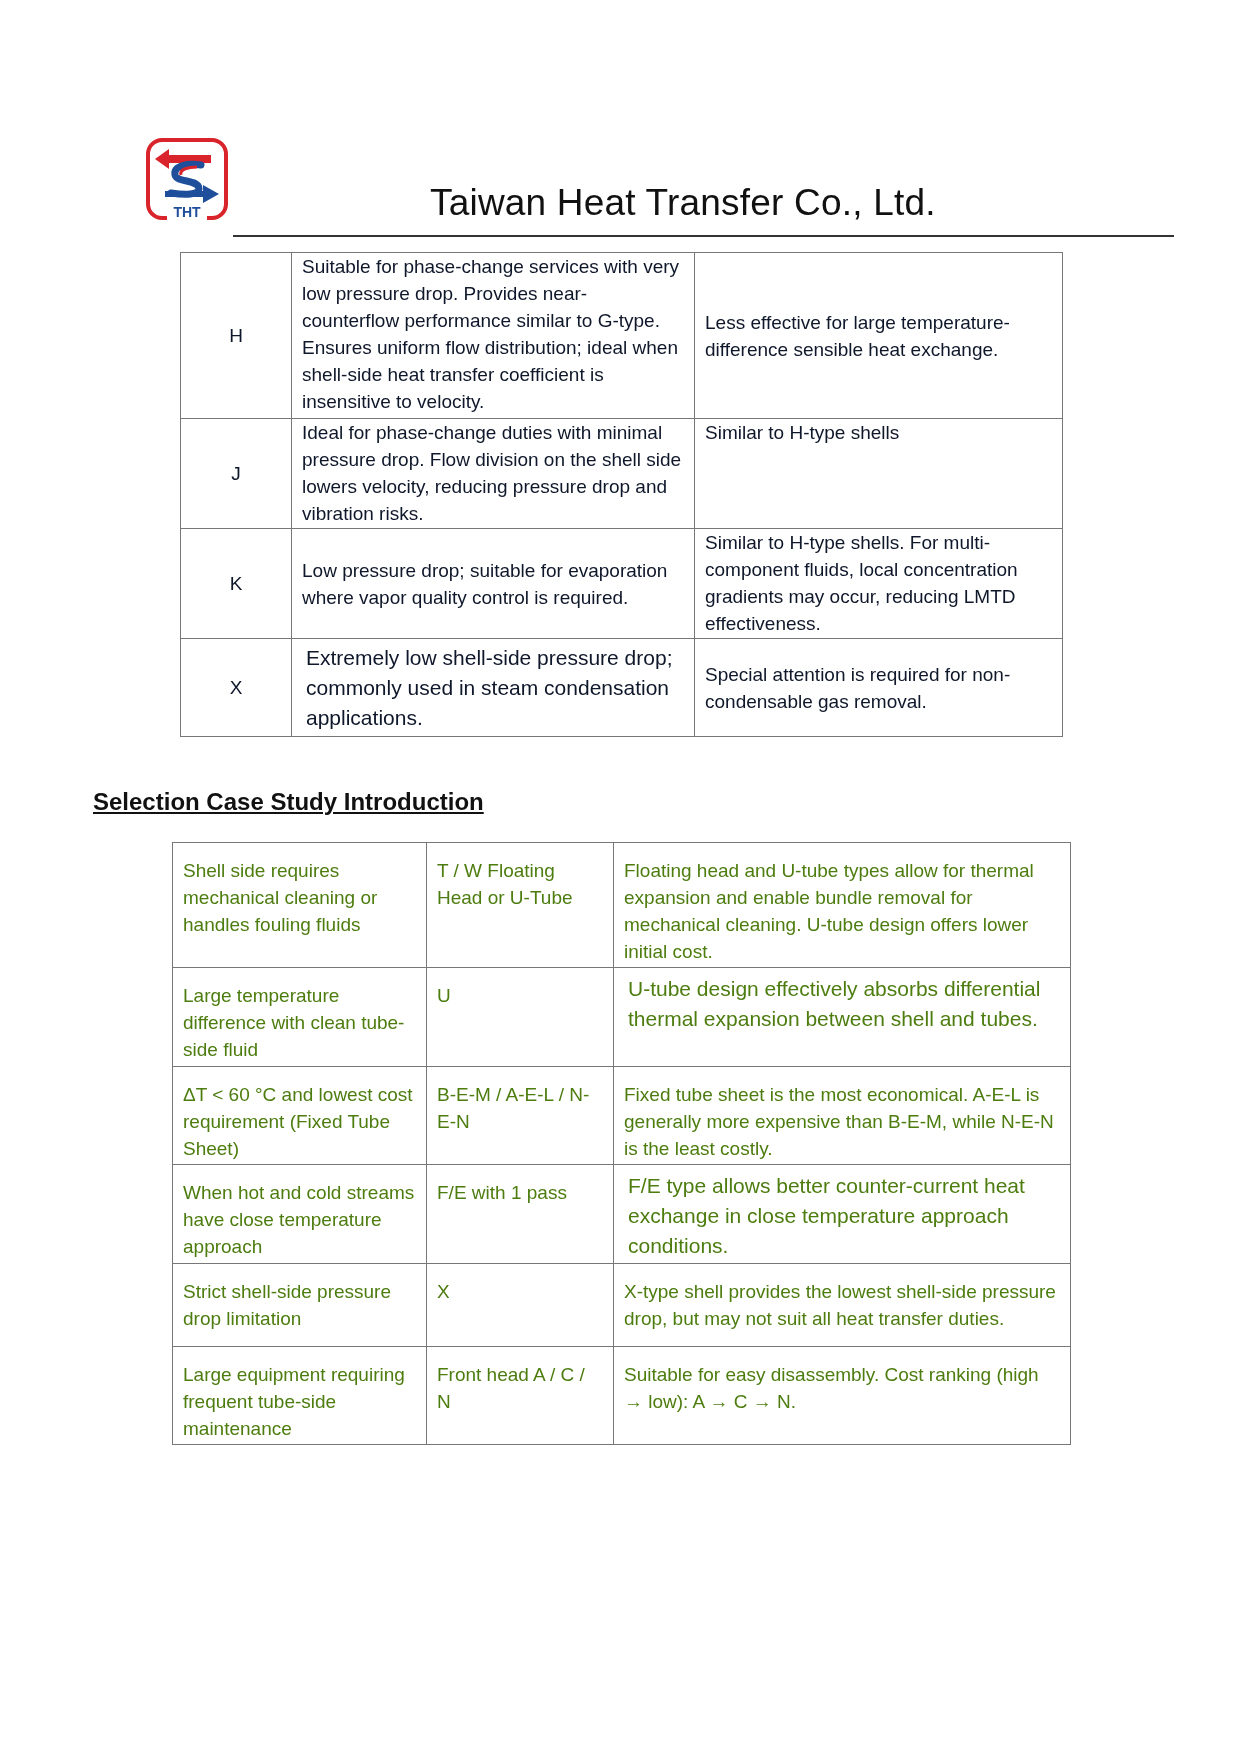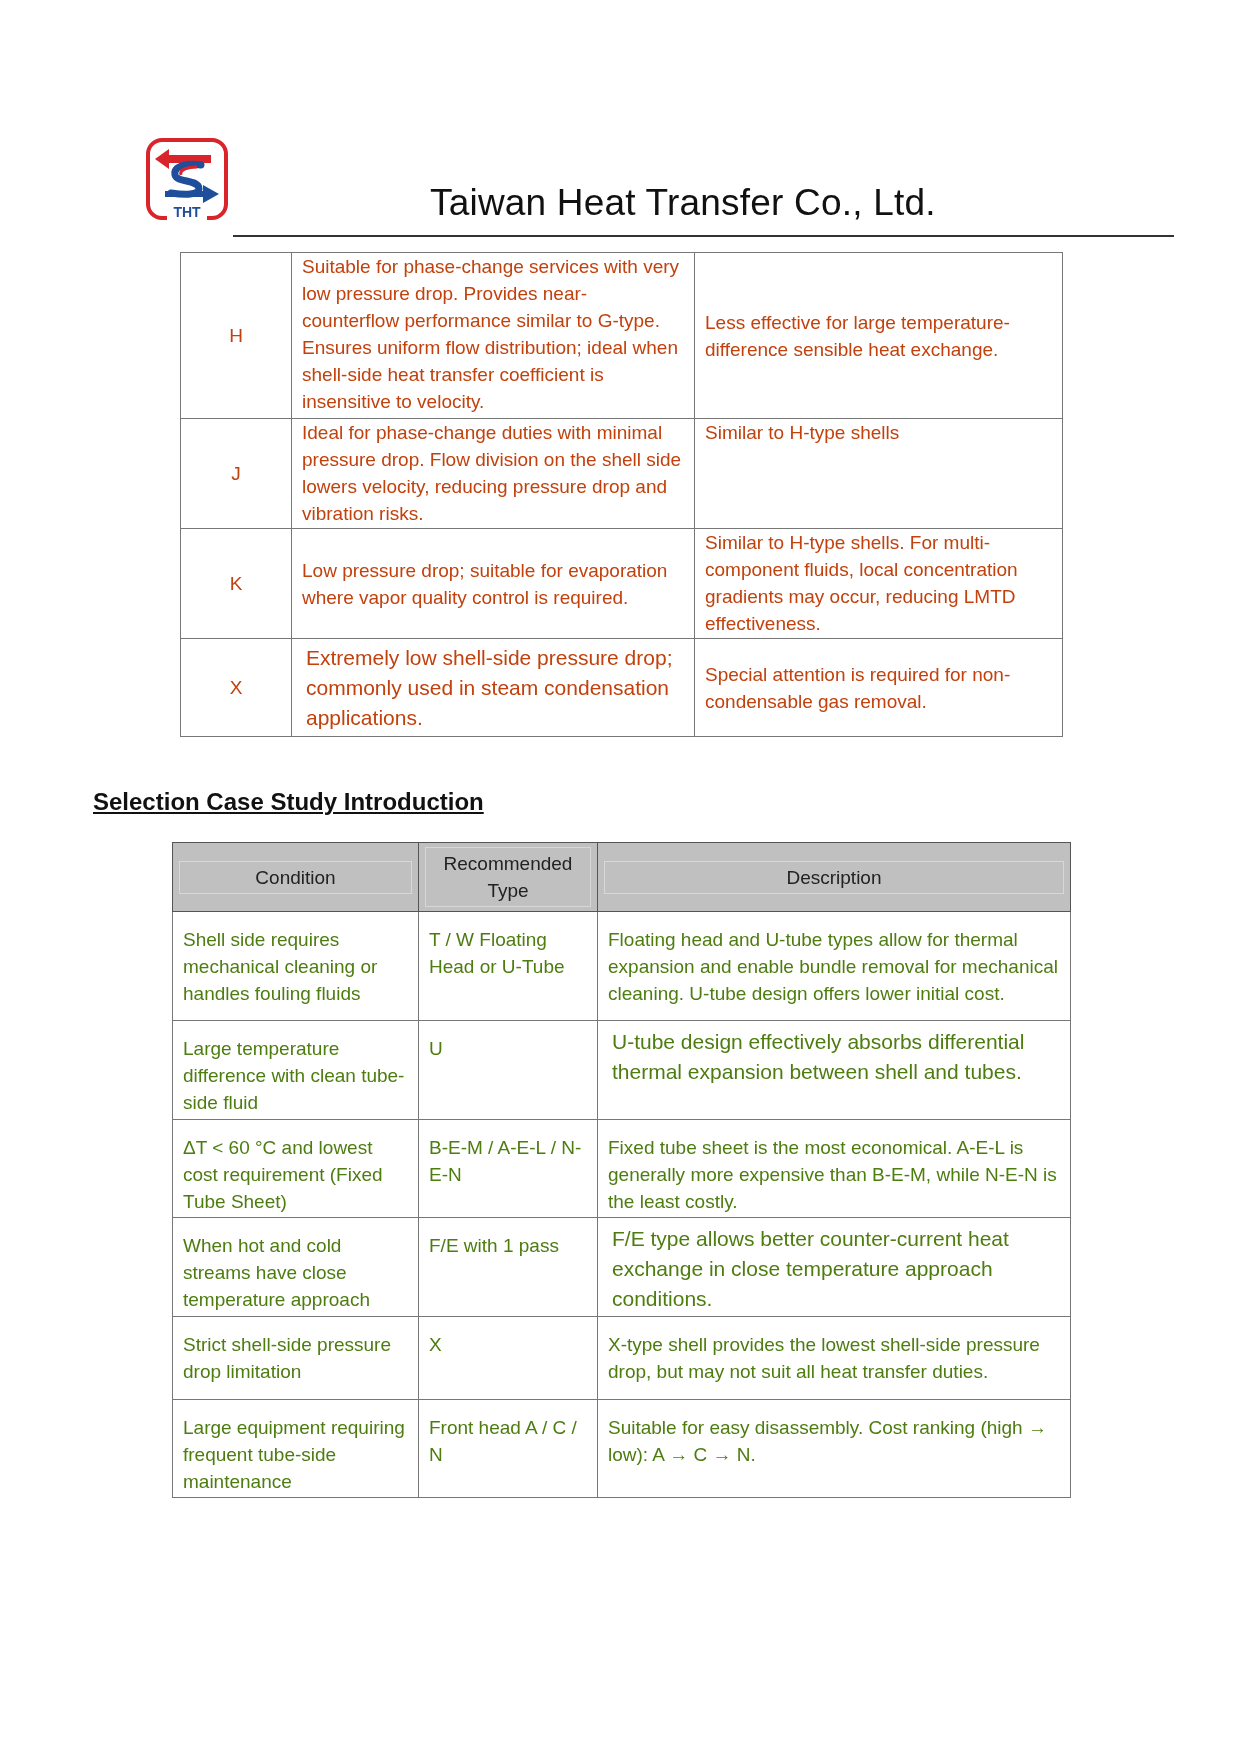--- a/index.html
+++ b/index.html
@@ -16,21 +16,21 @@
   .header-rule {
     position: absolute; left: 233px; top: 235px; width: 941px; height: 0;
     border-top: 2px solid #333;
   }
 
   table { border-collapse: collapse; position: absolute; table-layout: fixed; }
   td, th { border: 1.5px solid #777; vertical-align: top; font-size: 19px; line-height: 27px; }
 
   
   .t1 { left: 180px; top: 252px; width: 883px; }
-  .t1 td { padding: 0 10px; color: #c2410c; }
+  .t1 td { padding: 0 10px; color: #0f172a; }
   .t1 td.type { text-align: center; vertical-align: middle; width: 90px; }
   .t1 td.adv { width: 382px; }
   .t1 td.mid { vertical-align: middle; }
   .t1 td.big { font-size: 21px; line-height: 30px; padding-left: 14px; }
 
   .section-title {
     position: absolute; left: 73px; top: 788px;
     font-size: 24px; font-weight: bold; text-decoration: underline; color: #111; margin-left: 20px;
   }
 
@@ -90,31 +90,20 @@
     <td class="adv mid big">Extremely low shell-side pressure drop; commonly used in steam condensation applications.</td>
     <td class="mid">Special attention is required for non-condensable gas removal.</td>
   </tr>
 </tbody>
   </table>
 
 <div class="section-title">Selection Case Study Introduction</div>
 
 <table class="t2">
   <tbody>
-      <tr>
-    <th class="c1">
-          <span class="inner">Condition</span>
-        </th>
-    <th class="c2">
-          <span class="inner">Recommended Type</span>
-        </th>
-    <th>
-          <span class="inner">Description</span>
-        </th>
-  </tr>
   <tr style="height:109px">
     <td class="c1">Shell side requires mechanical cleaning or handles fouling fluids</td>
     <td class="c2">T / W Floating Head or U-Tube</td>
     <td>Floating head and U-tube types allow for thermal expansion and enable bundle removal for mechanical cleaning. U-tube design offers lower initial cost.</td>
   </tr>
   <tr style="height:99px">
     <td class="c1">Large temperature difference with clean tube-side fluid</td>
     <td class="c2">U</td>
     <td class="big">U-tube design effectively absorbs differential thermal expansion between shell and tubes.</td>
   </tr>

